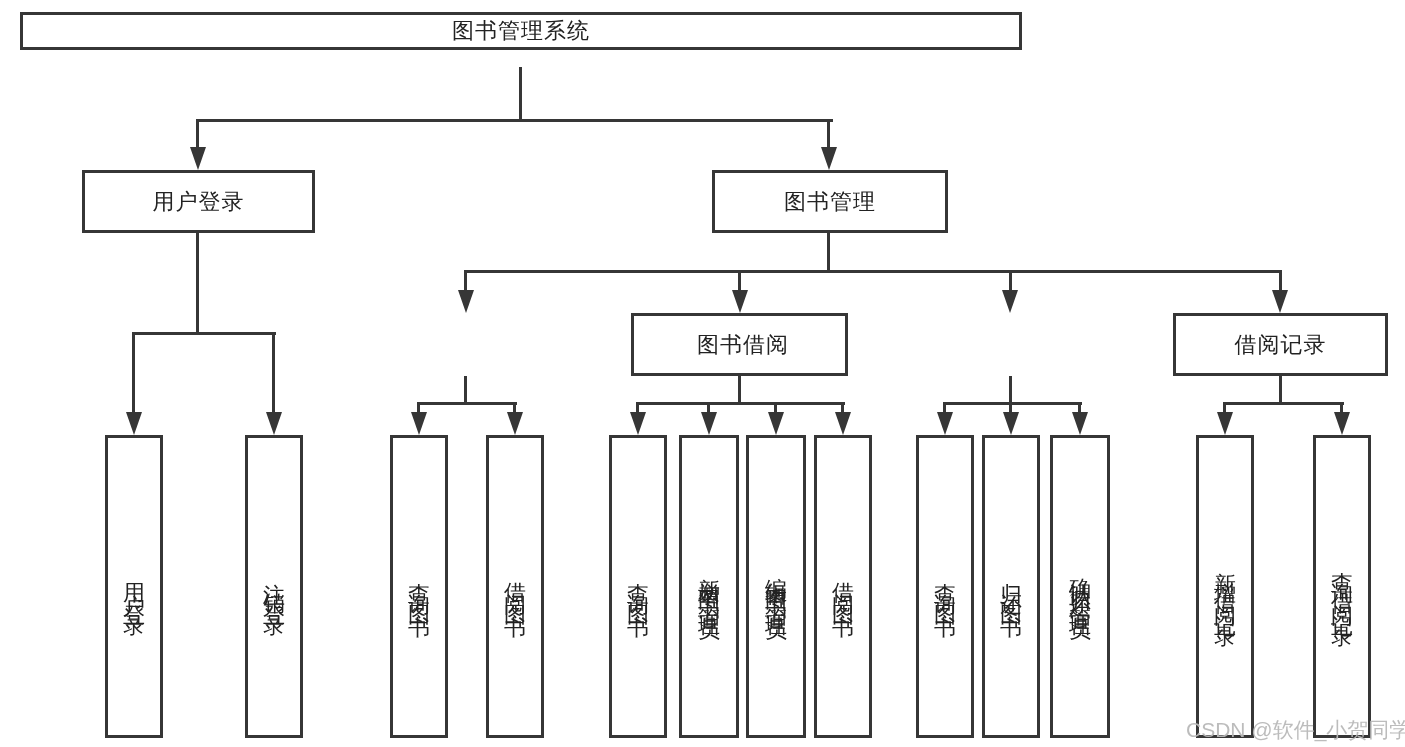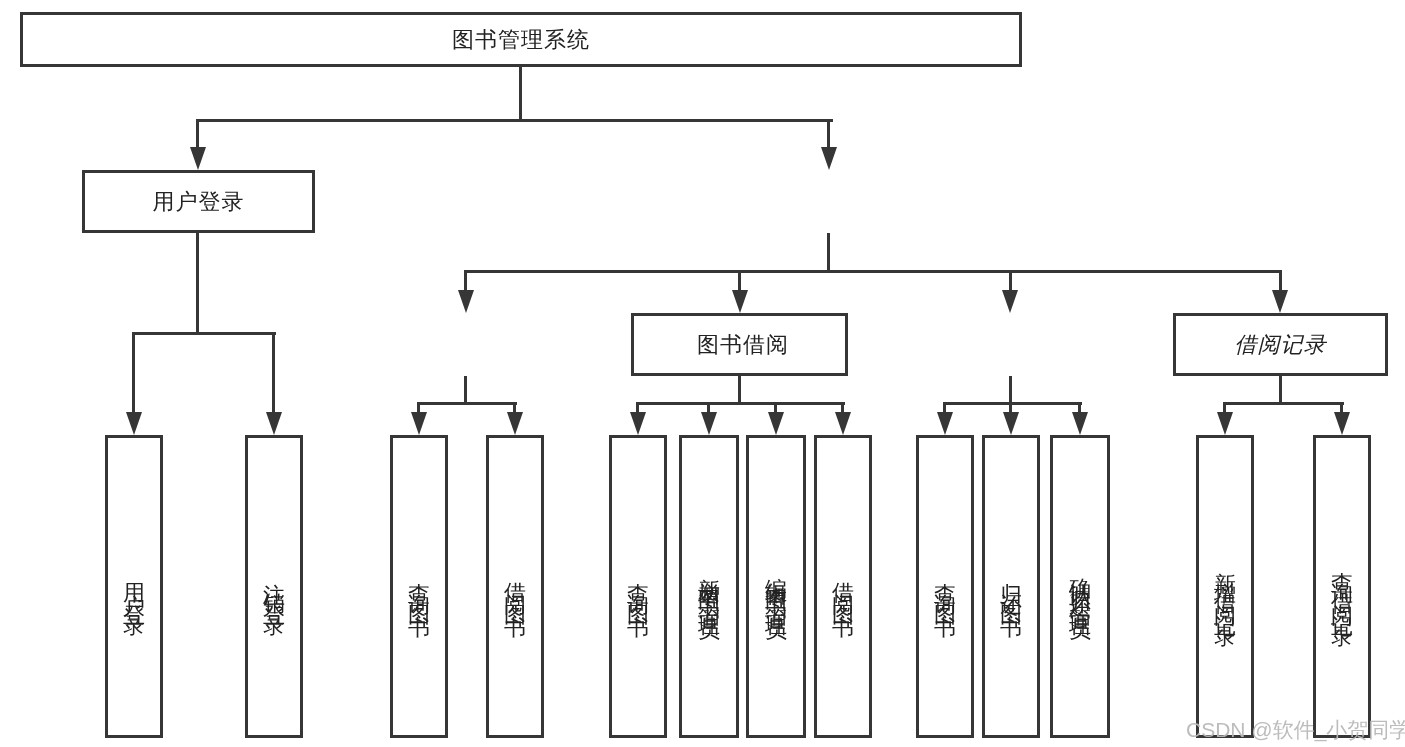--- a/index.html
+++ b/index.html
@@ -27,36 +27,39 @@
   .watermark {
     position:absolute; left:1186px; top:716px; z-index:10;
     color:rgba(184,184,184,0.95); font-size:21px; white-space:nowrap;
   }
 </style>
 </head>
 <body>
 
 <div id="stage">
 
-  <div class="box" style="left:20px; top:12px; width:1002px; height:55px;">
+  <div class="box" style="left:20px; top:12px; width:1002px; height:38px;">
     <span>图书管理系统</span>
   </div>
 
   <div class="box" style="left:82px; top:170px; width:233px; height:63px;">
     <span>用户登录</span>
   </div>
 
+  <div class="box" style="left:712px; top:170px; width:236px; height:63px;">
+    <span>图书管理</span>
+  </div>
 
 
   <div class="box" style="left:631px; top:313px; width:217px; height:63px;padding-left:7px;">
     <span>图书借阅</span>
   </div>
 
 
-  <div class="box" style="left:1173px; top:313px; width:215px; height:63px;font-style:italic;">
+  <div class="box" style="left:1173px; top:313px; width:215px; height:63px;">
     <span>借阅记录</span>
   </div>
 
   <div class="box leaf" style="left:105px; top:435px; width:58px; height:303px;">
     <span class="vtext">用户登录</span>
   </div>
   <div class="box leaf" style="left:245px; top:435px; width:58px; height:303px;">
     <span class="vtext">注销登录</span>
   </div>
 

